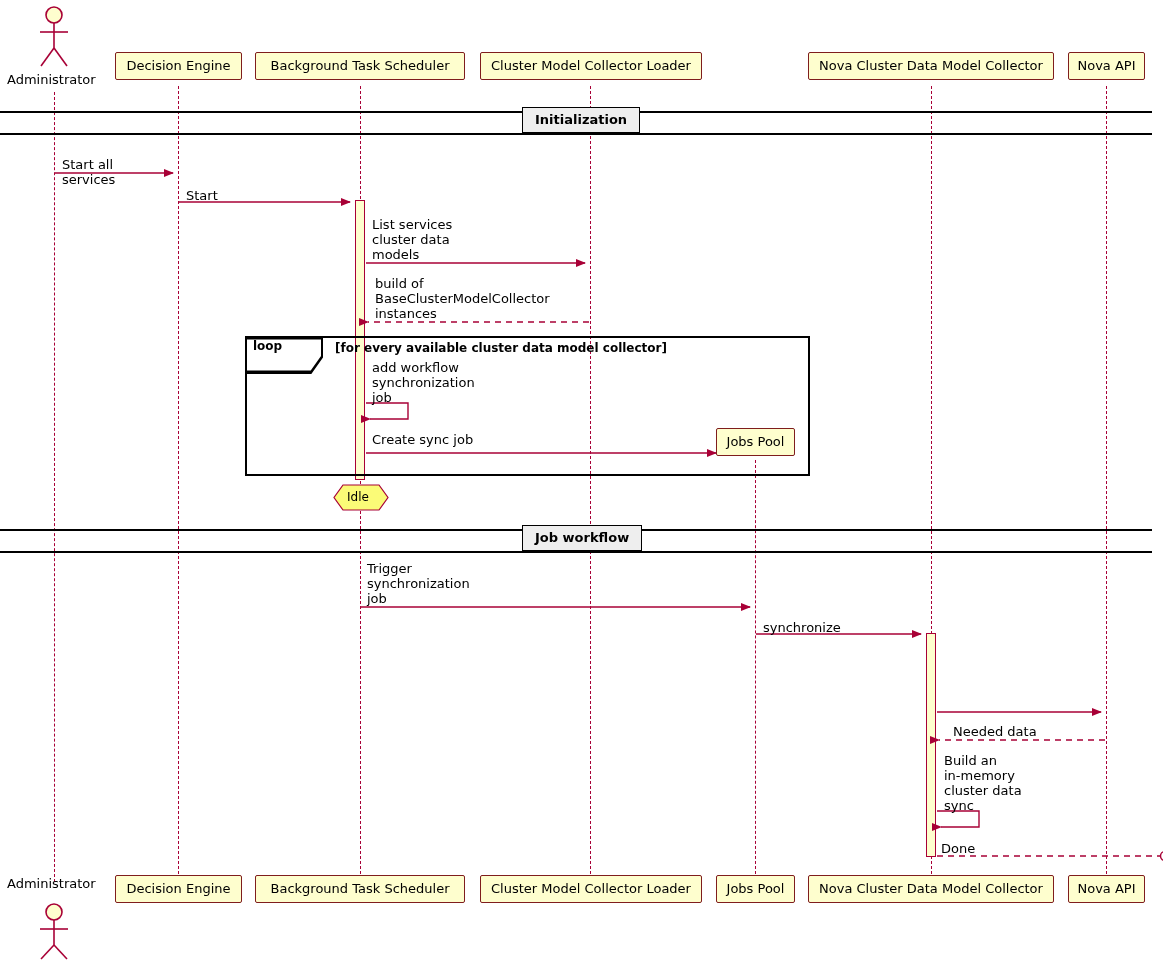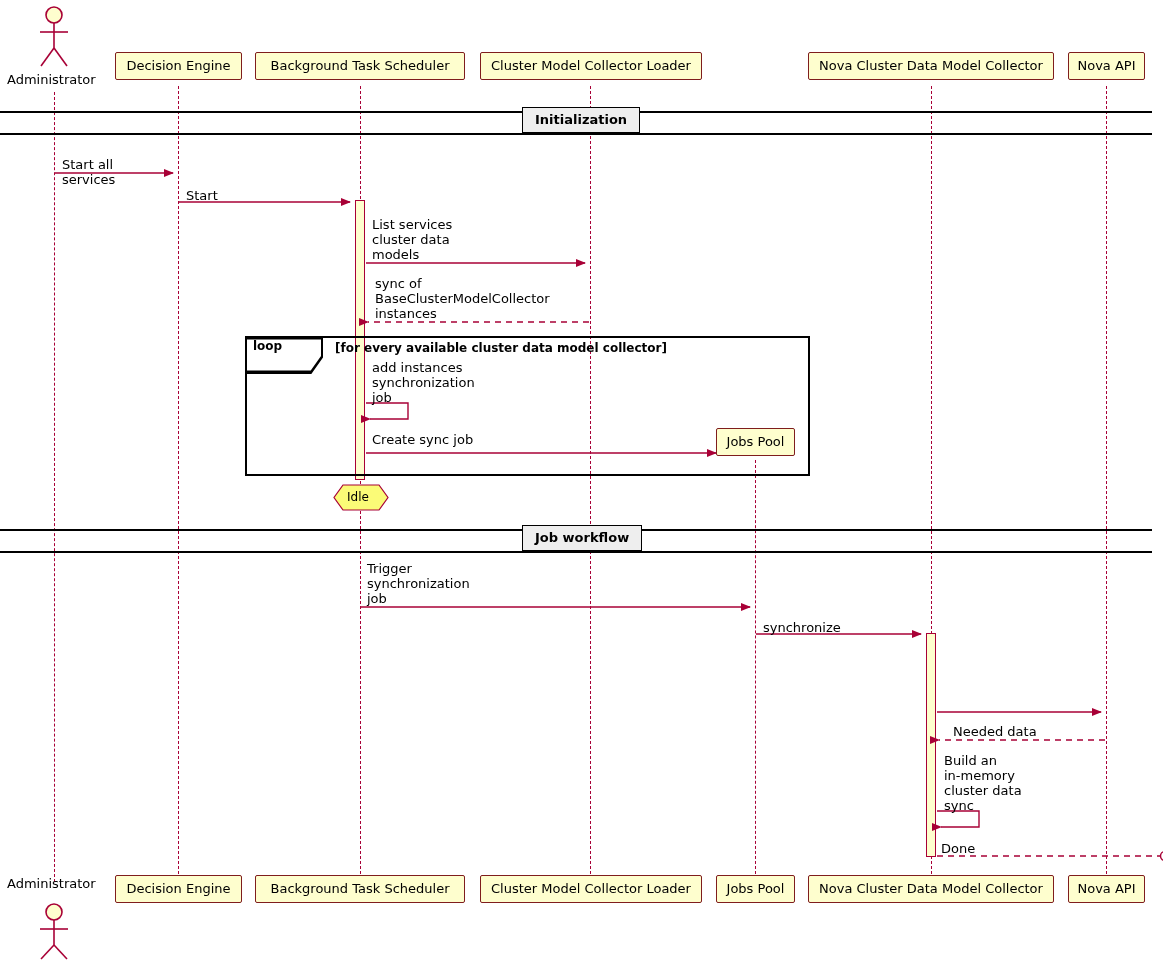--- a/index.html
+++ b/index.html
@@ -229,24 +229,24 @@
     </svg>
   </div>
   <div class="note-hex-text" style="left:347px; top:490px;text-align:center;">Idle</div>
 
   <div class="msg-label" style="left:62px; top:157px;">Start all
 services</div>
   <div class="msg-label" style="left:186px; top:188px;">Start</div>
   <div class="msg-label" style="left:372px; top:217px;">List services
 cluster data
 models</div>
-  <div class="msg-label" style="left:375px; top:276px;">sync of
+  <div class="msg-label" style="left:375px; top:276px;">build of
 BaseClusterModelCollector
 instances</div>
-  <div class="msg-label" style="left:372px; top:360px;">add instances
+  <div class="msg-label" style="left:372px; top:360px;">add workflow
 synchronization
 job</div>
   <div class="msg-label" style="left:372px; top:432px;">Create sync job</div>
   <div class="msg-label" style="left:367px; top:561px;">Trigger
 synchronization
 job</div>
   <div class="msg-label" style="left:763px; top:620px;">synchronize</div>
   <div class="msg-label" style="left:953px; top:724px;">Needed data</div>
   <div class="msg-label" style="left:944px; top:753px;">Build an
 in-memory

